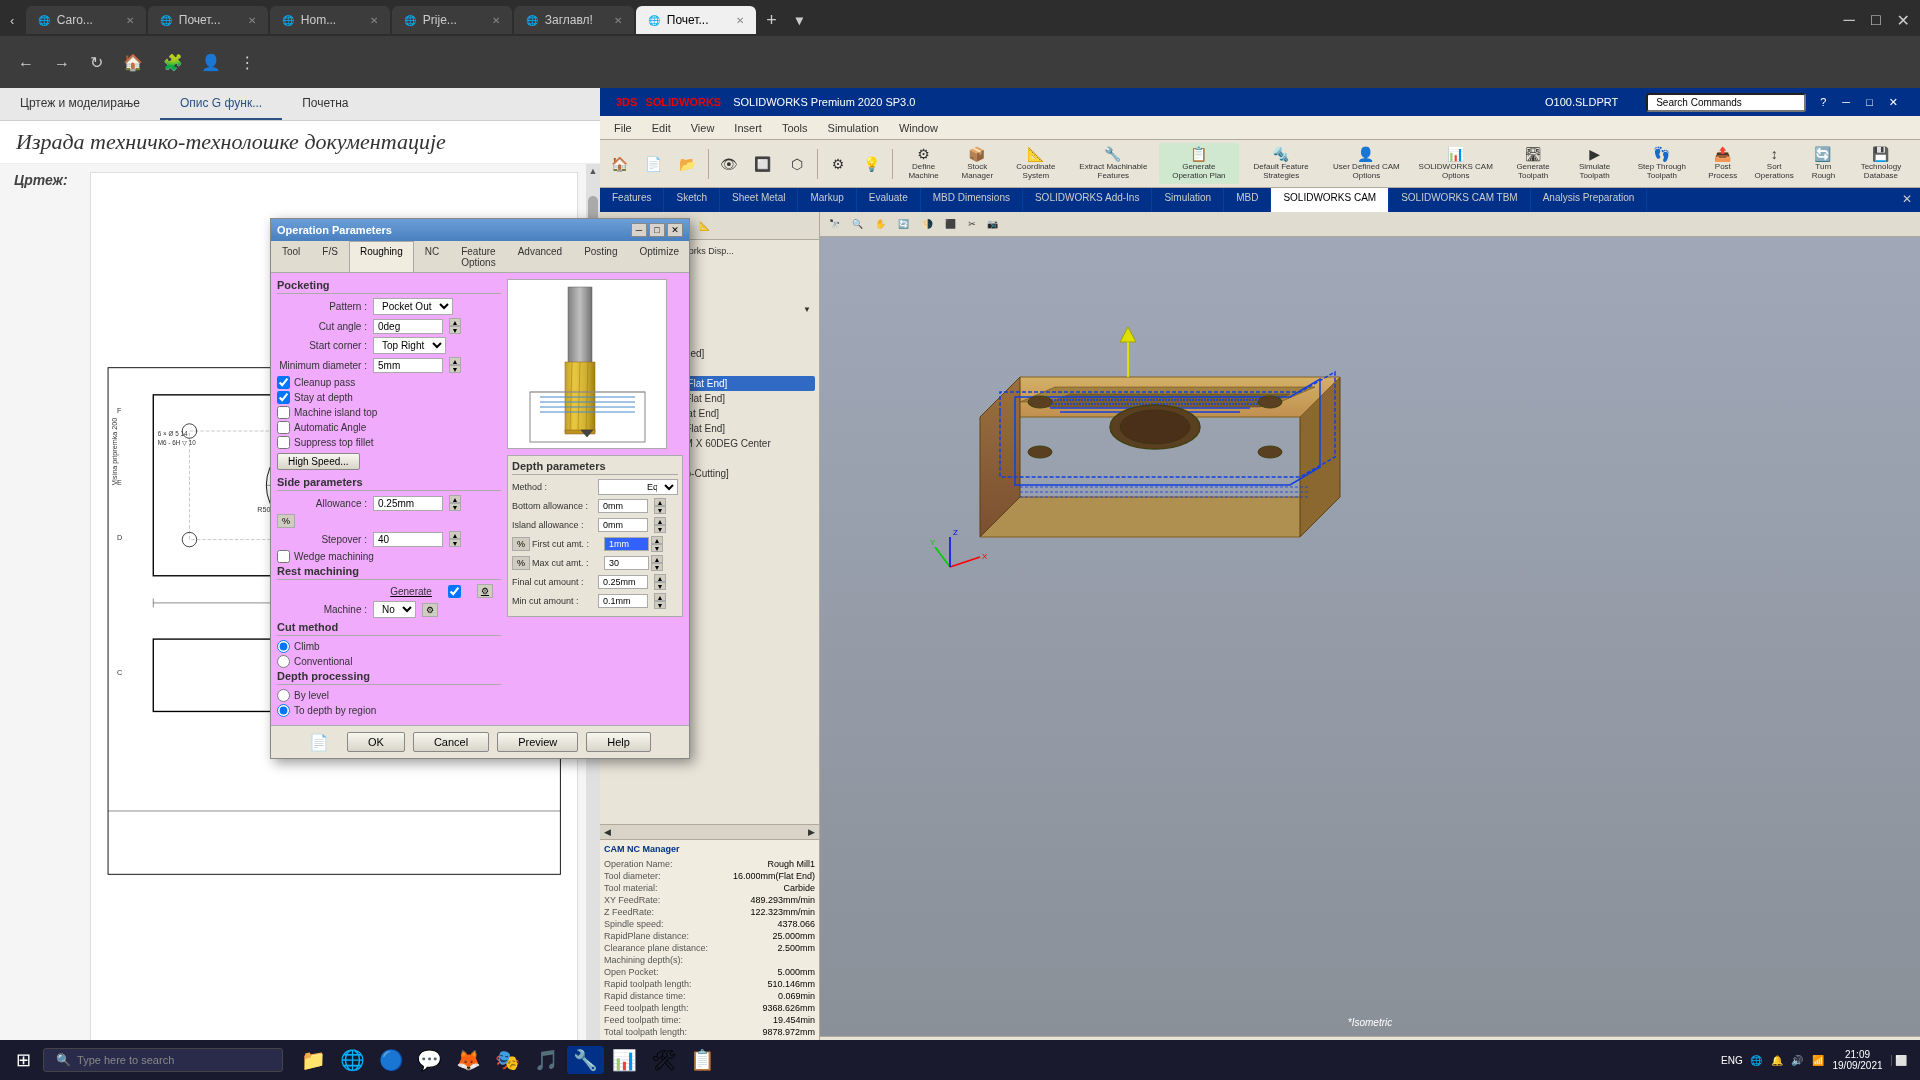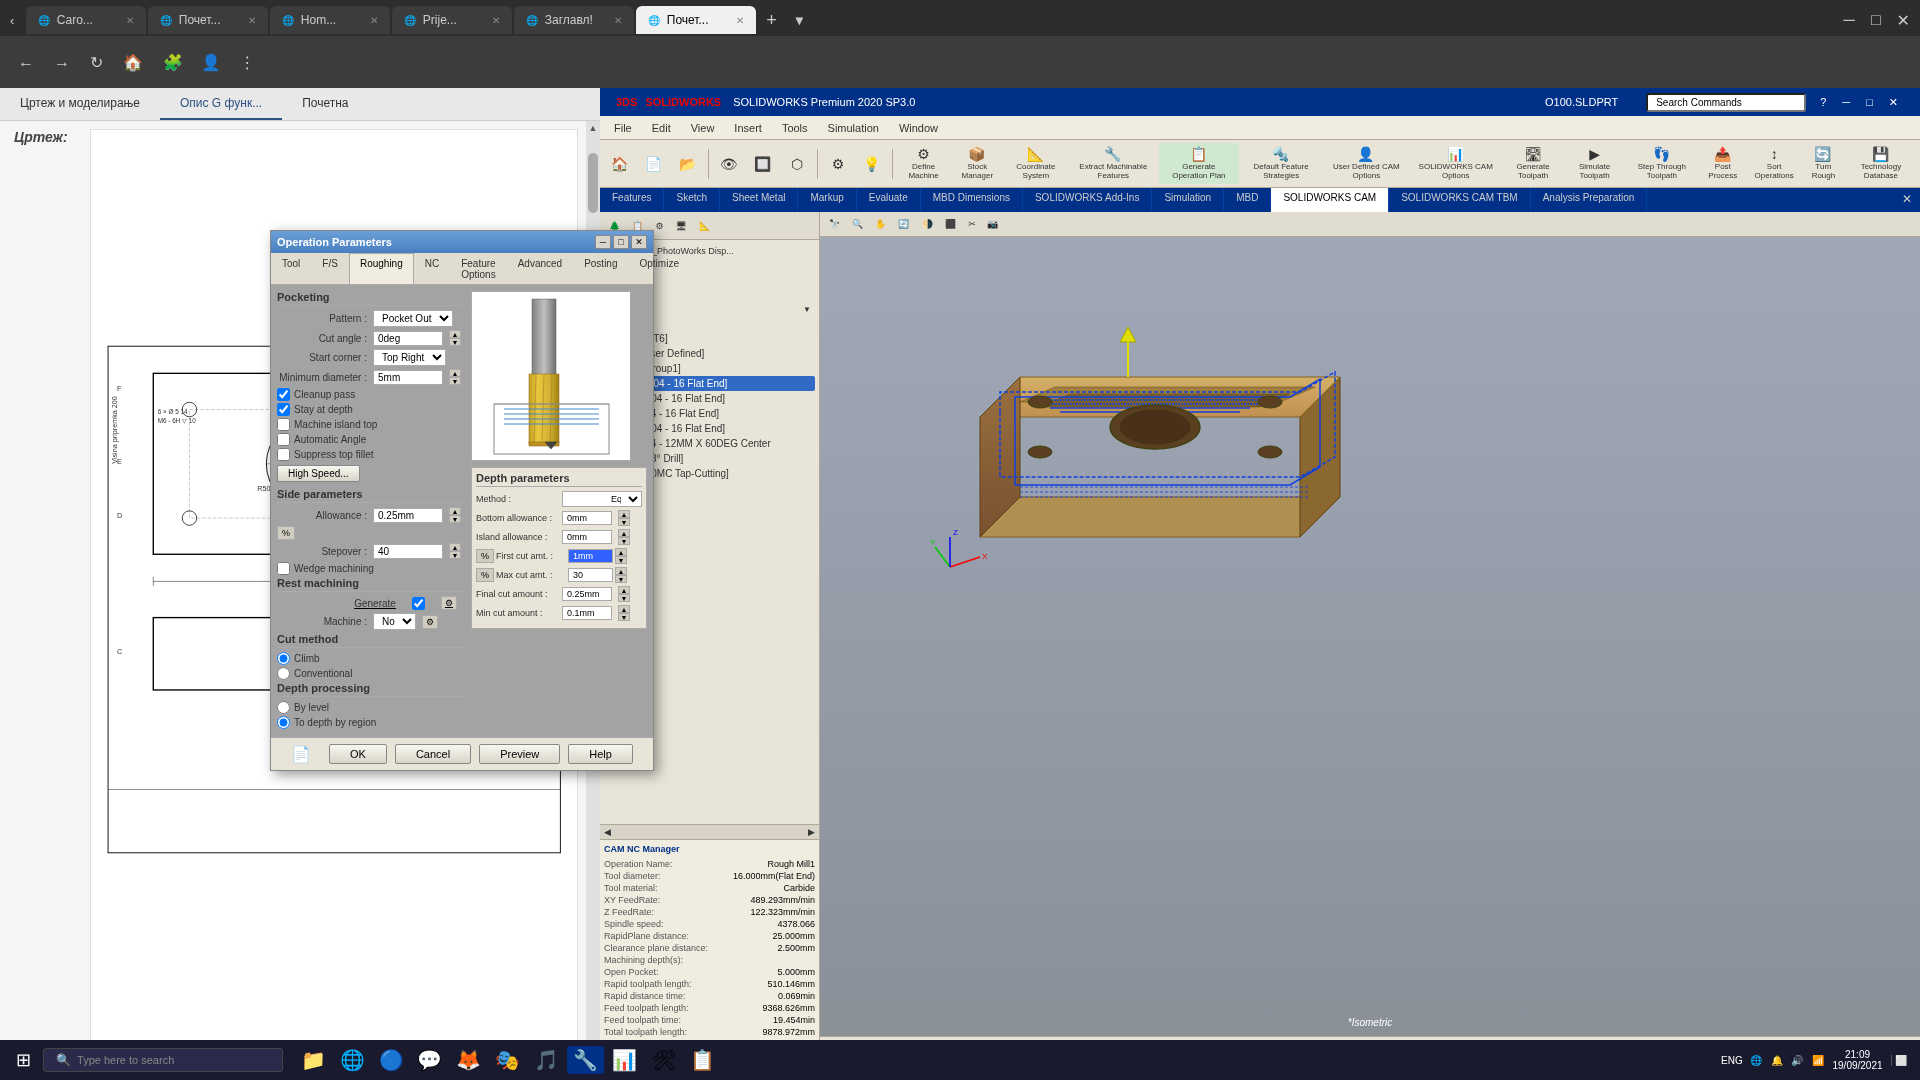--- a/index.html
+++ b/index.html
@@ -84,21 +84,21 @@
     .sw-status-item { padding: 0 8px; border-right: 1px solid #b0a898; }
 
     
     .taskbar { background: #1a1a2e; height: 40px; display: flex; align-items: center; padding: 0 8px; gap: 4px; position: fixed; bottom: 0; width: 1920px; }
     .taskbar-start { background: transparent; border: none; color: #fff; font-size: 18px; cursor: pointer; padding: 4px 8px; }
     .taskbar-search { background: #2a2a4a; border: 1px solid #444; border-radius: 3px; padding: 4px 12px; color: #ccc; font-size: 11px; width: 240px; display: flex; align-items: center; gap: 6px; }
     .taskbar-items { display: flex; gap: 2px; margin-left: 8px; }
     .taskbar-item { background: transparent; border: none; padding: 2px 6px; cursor: pointer; border-radius: 3px; }
     .taskbar-right { margin-left: auto; display: flex; align-items: center; gap: 8px; color: #fff; font-size: 10px; }
     .taskbar-clock { text-align: center; }
-    .dialog { position: absolute; top: 140px; left: 270px; width: 384px; background: #a3a3a3; border: 1px solid #888; box-shadow: 4px 4px 12px rgba(0,0,0,0.4); pointer-events: all; z-index: 200; }
+    .dialog { position: absolute; top: 128px; left: 270px; width: 420px; background: #f0abfc; border: 1px solid #888; box-shadow: 4px 4px 12px rgba(0,0,0,0.4); pointer-events: all; z-index: 200; }
     .dialog-titlebar { background: linear-gradient(to bottom, #6a9fd8, #4a7fc0); display: flex; align-items: center; height: 22px; padding: 0 6px; }
     .dialog-title-text { color: #fff; font-size: 11px; flex: 1; font-weight: bold; }
     .dialog-title-btns { display: flex; gap: 2px; }
     .dialog-title-btn { background: #d8d4cc; border: 1px solid #888; width: 16px; height: 14px; font-size: 9px; cursor: pointer; display: flex; align-items: center; justify-content: center; }
     .dialog-tabs { display: flex; background: #e0dcd0; border-bottom: 1px solid #aaa; }
     .dialog-tab { padding: 4px 10px; font-size: 10px; color: #333; cursor: pointer; border: 1px solid transparent; border-bottom: none; }
     .dialog-tab.active { background: #f0ece0; border-color: #aaa; border-bottom-color: #f0ece0; color: #000; }
     .dialog-section-title { font-weight: bold; font-size: 11px; color: #333; margin-bottom: 4px; border-bottom: 1px solid #aaa; padding-bottom: 2px; }
     .dialog-row { display: flex; align-items: center; margin-bottom: 3px; gap: 6px; }
     .dialog-label { font-size: 10px; color: #333; min-width: 90px; text-align: right; }
@@ -179,20 +179,23 @@
   </div>
 </div>
 
 <div class="main-layout">
 
   <div class="browser-page">
     <div class="page-nav">
       <div class="page-nav-item">Цртеж и моделирање</div>
       <div class="page-nav-item active">Опис G функ...</div>
       <div class="page-nav-item">Почетна</div>
+    </div>
+    <div class="page-title-section">
+      <div class="page-title-text">Израда техничко-технолошке документације</div>
     </div>
     <div style="display:flex; flex:1; overflow:hidden;">
       <div class="page-content" style="flex:1; position:relative;">
 
         <div style="padding: 8px 14px; font-size: 14px; font-style: italic; color: #444; font-weight: bold;">Цртеж:</div>
 
         <div class="drawing-panel">
           <svg class="drawing-svg" viewBox="0 0 520 580" xmlns="http://www.w3.org/2000/svg">
 
             <rect x="10" y="10" width="500" height="560" fill="none" stroke="#000" stroke-width="1"></rect>

